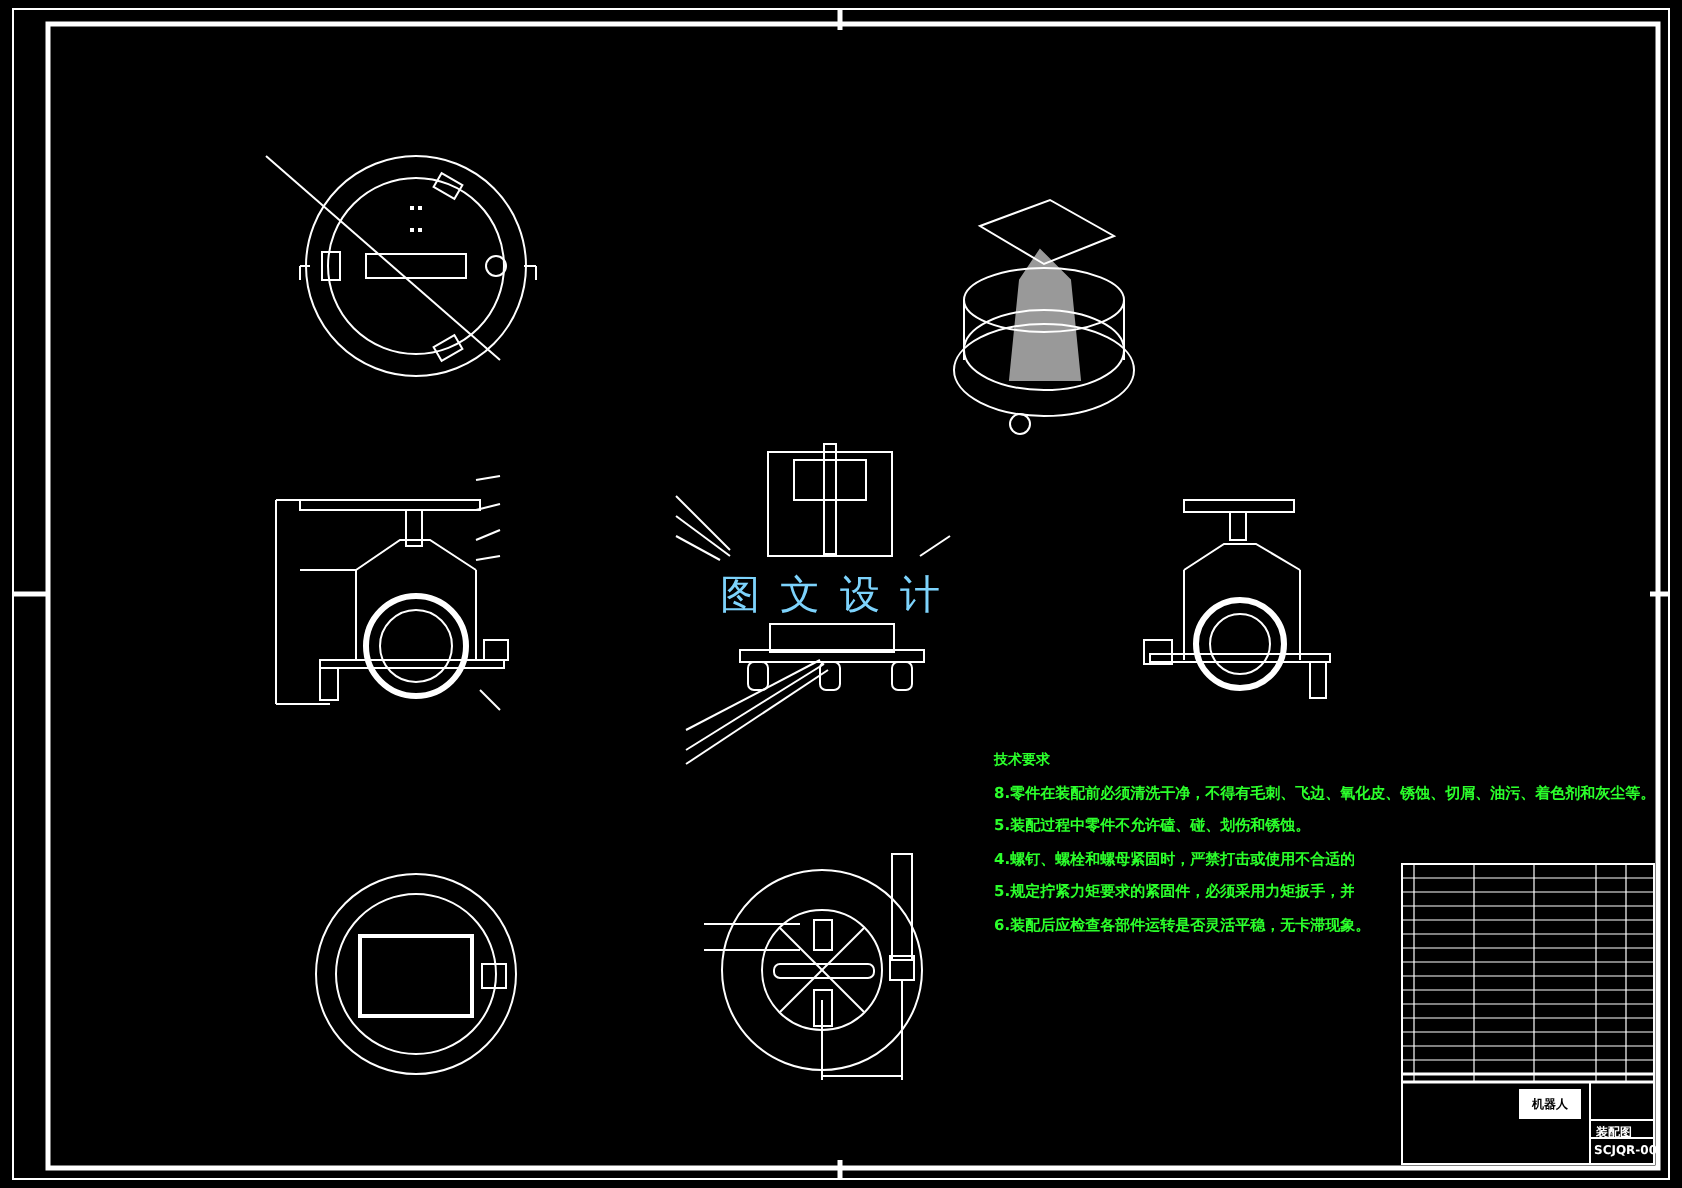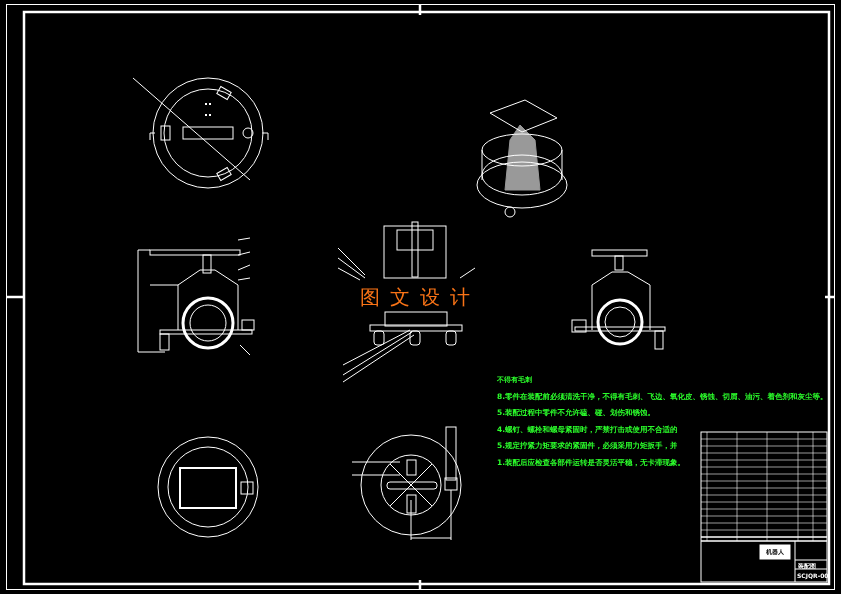--- a/index.html
+++ b/index.html
@@ -1,18 +1,18 @@
 <!DOCTYPE html>
 <html><head>
 <meta charset="utf-8">
 <style>
 html,body{margin:0;padding:0;background:#000;}
 body{width:841px;height:594px;position:relative;overflow:hidden;font-family:"DejaVu Sans",sans-serif;}
 svg{position:absolute;left:0;top:0;}
-.wm{position:absolute;left:360px;top:284px;color:#f97316;font-family:"DejaVu Serif",serif;font-size:20px;letter-spacing:10px;}
+.wm{position:absolute;left:360px;top:284px;color:#7dd3fc;font-family:"DejaVu Serif",serif;font-size:20px;letter-spacing:10px;}
 .notes{position:absolute;left:497px;top:372px;color:#2bff2b;font-size:7.5px;line-height:16.5px;font-weight:bold;}
 .notes .t{font-size:7px;}
 .tb-text{position:absolute;color:#fff;font-size:6px;font-weight:bold;}
 </style>
 </head>
 <body>
 
 <svg width="841" height="594" viewBox="0 0 841 594" stroke="#fff" fill="none" stroke-width="1">
 
   <rect x="6.5" y="4.5" width="828" height="585"></rect>
@@ -162,23 +162,23 @@
     <rect x="760" y="545" width="30" height="14" fill="#fff"></rect>
     <line x1="795" y1="541" x2="795" y2="582"></line>
     <line x1="795" y1="560" x2="827" y2="560"></line>
       <line x1="795" y1="569" x2="827" y2="569"></line>
   </g>
 </svg>
 
 <div class="wm">图文设计</div>
 
 <div class="notes">
-  <div class="t">不得有毛刺</div>
+  <div class="t">技术要求</div>
   <div>8.零件在装配前必须清洗干净，不得有毛刺、飞边、氧化皮、锈蚀、切屑、油污、着色剂和灰尘等。</div>
   <div>5.装配过程中零件不允许磕、碰、划伤和锈蚀。</div>
   <div style="white-space:nowrap;overflow:hidden;width:180px;">4.螺钉、螺栓和螺母紧固时，严禁打击或使用不合适的旋具和扳手。紧固后螺钉槽、螺母和螺钉、螺栓头部不得损坏。</div>
   <div style="white-space:nowrap;overflow:hidden;width:180px;">5.规定拧紧力矩要求的紧固件，必须采用力矩扳手，并按规定的拧紧力矩紧固。同一零件用多件螺钉紧固时，各螺钉需交叉、对称、逐步、均匀拧紧。</div>
-  <div>1.装配后应检查各部件运转是否灵活平稳，无卡滞现象。</div>
+  <div>6.装配后应检查各部件运转是否灵活平稳，无卡滞现象。</div>
 </div>
 
 <div class="tb-text" style="left:766px;top:548px;color:#000;">机器人</div>
 <div class="tb-text" style="left:798px;top:562px;">装配图</div>
 <div class="tb-text" style="left:797px;top:572px;">SCJQR-00</div>
 
 </body></html>

